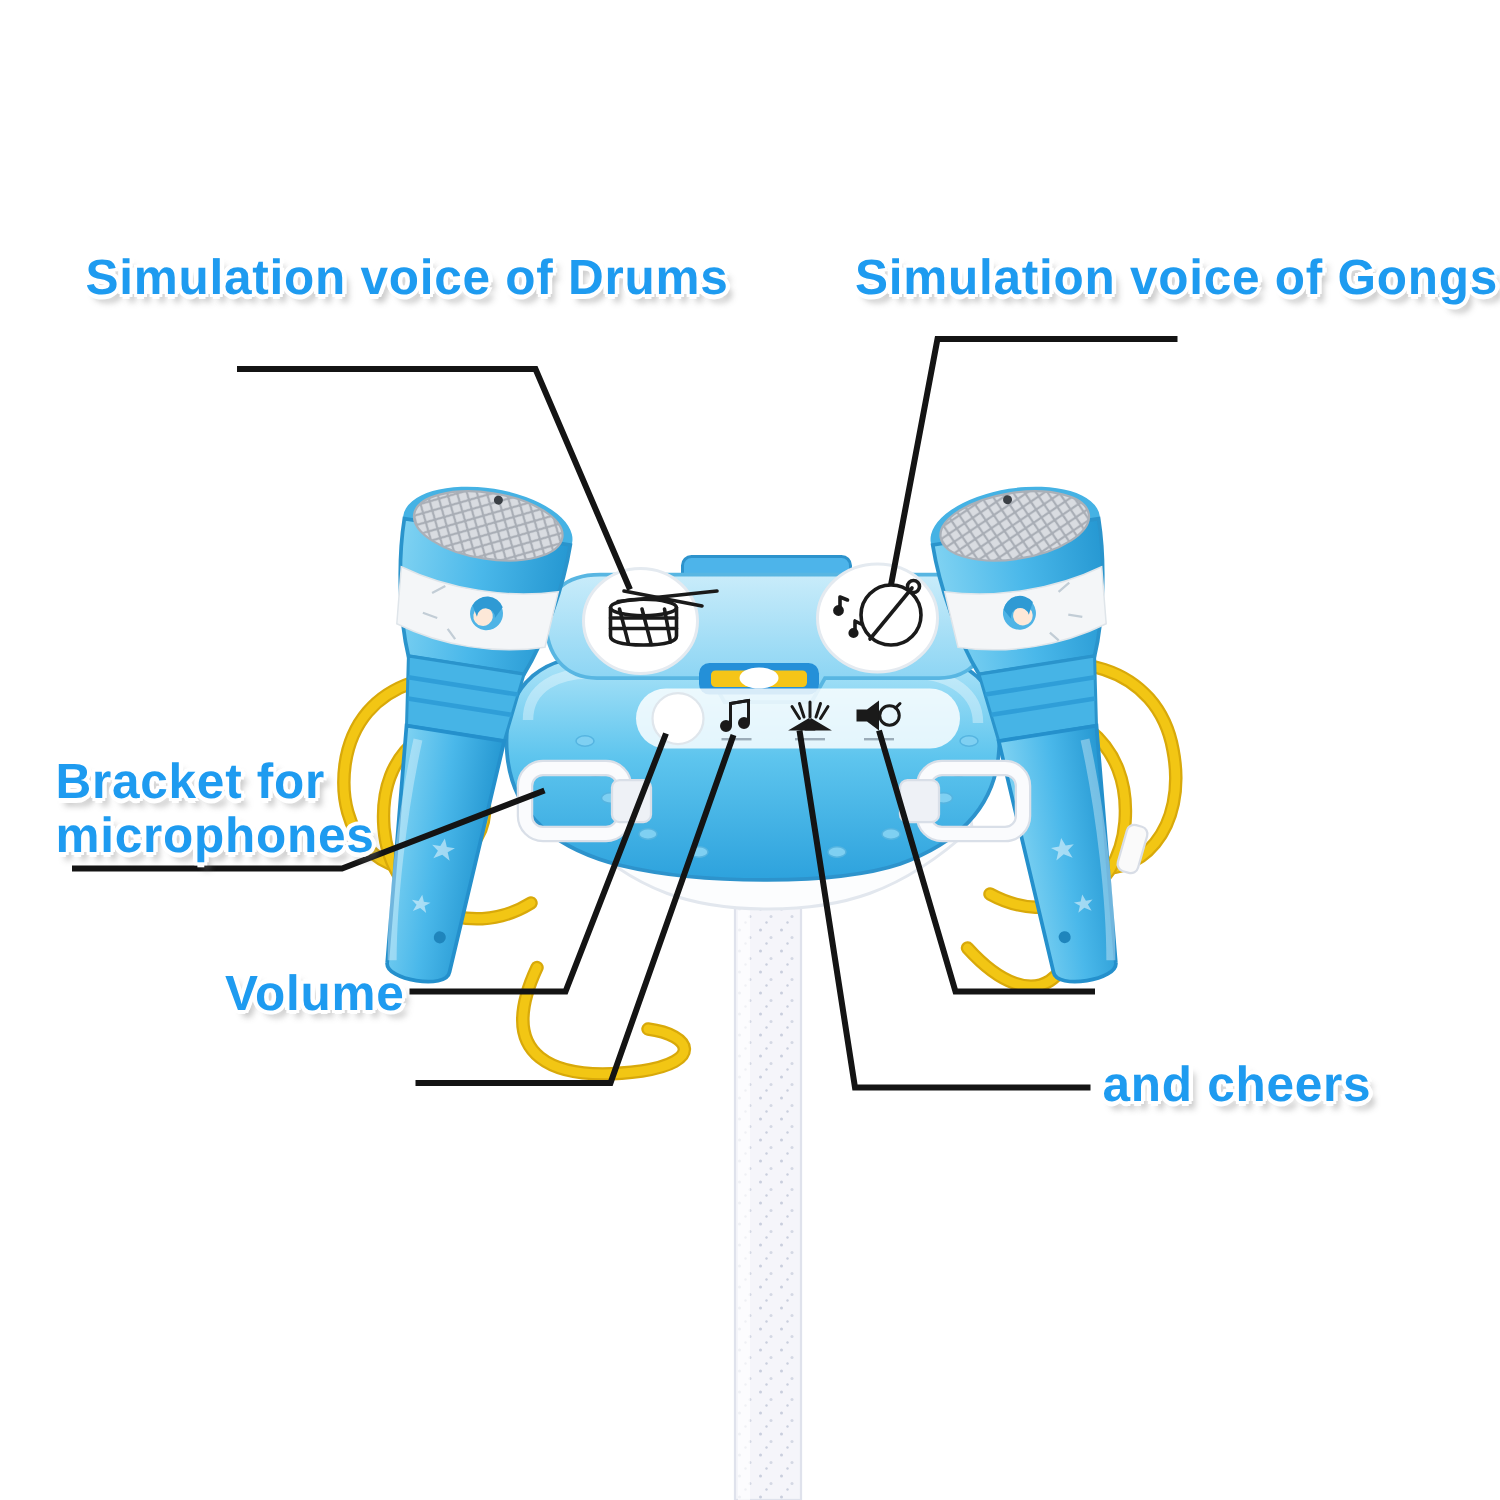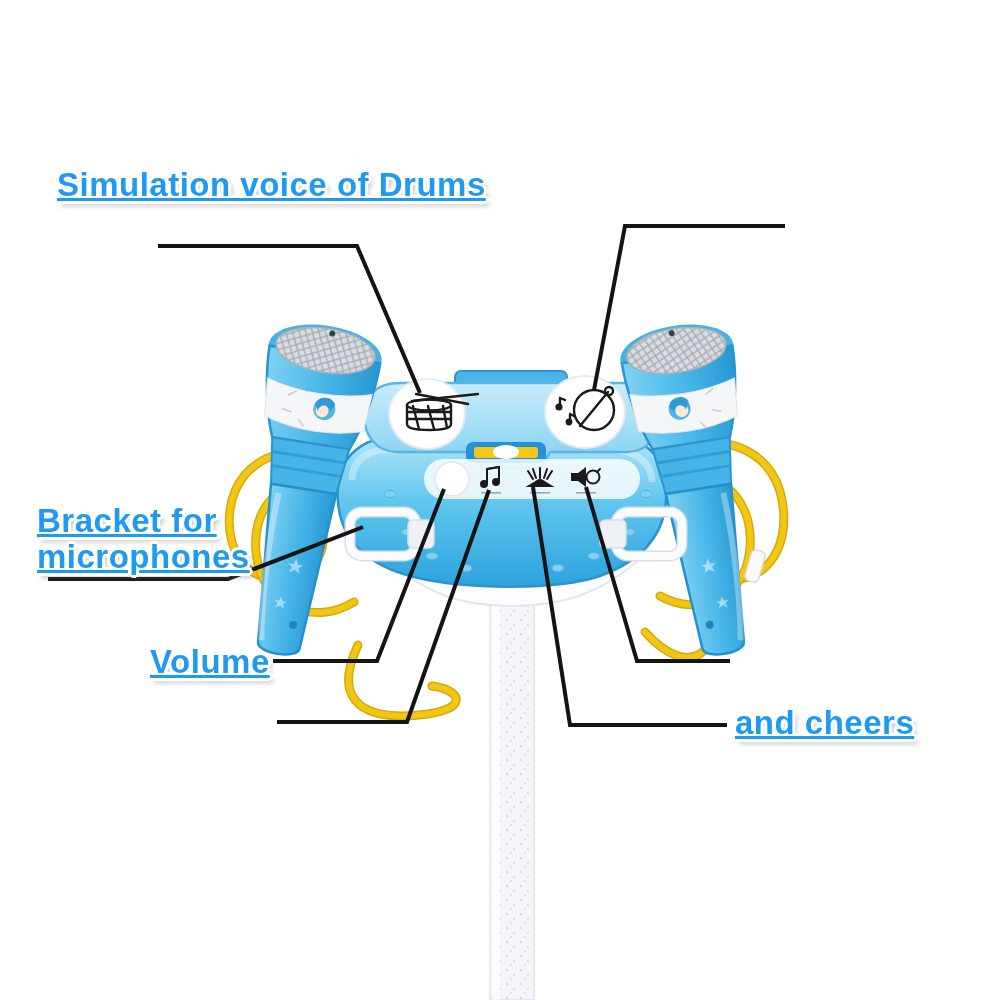--- a/index.html
+++ b/index.html
@@ -17,21 +17,20 @@
     font-size:33px;
     letter-spacing:0.5px;
     color:#1e9bf0;
     white-space:nowrap;
     text-shadow:
       -2px -2px 0 #ffffff, 2px -2px 0 #ffffff,
       -2px  2px 0 #ffffff, 2px  2px 0 #ffffff,
       -3px  0   0 #ffffff, 3px  0   0 #ffffff,
        0   -3px 0 #ffffff, 0    3px 0 #ffffff,
        4px  5px 4px rgba(120,120,120,0.45);
-    text-decoration: underline;
   }
   .two-line{line-height:36px;}
 </style>
 </head>
 <body>
 
 <div class="scene">
 
 <svg class="scene-svg" viewBox="0 0 1000 1000">
   <defs>
@@ -237,20 +236,21 @@
     <polyline points="785,226 625,226 594,390"></polyline>
     <polyline points="48,579 228,579 363,527"></polyline>
     <polyline points="273,661 377,661 444,489"></polyline>
     <polyline points="277,722 407,722 489,490"></polyline>
     <polyline points="727,725 570,725 533,487"></polyline>
     <polyline points="730,661 637,661 586,487"></polyline>
   </g>
 </svg>
 
 <div class="callout-label" style="left:57px;top:166px;">Simulation voice of Drums</div>
+<div class="callout-label" style="left:570px;top:166px;">Simulation voice of Gongs</div>
 
 <div class="callout-label two-line" style="left:37px;top:503px;">
   <div>Bracket for</div>
   <div>microphones</div>
 </div>
 
 <div class="callout-label" style="left:150px;top:643px;">Volume</div>
 
 <div class="callout-label two-line" style="left:735px;top:705px;">
   <div>and cheers</div>

